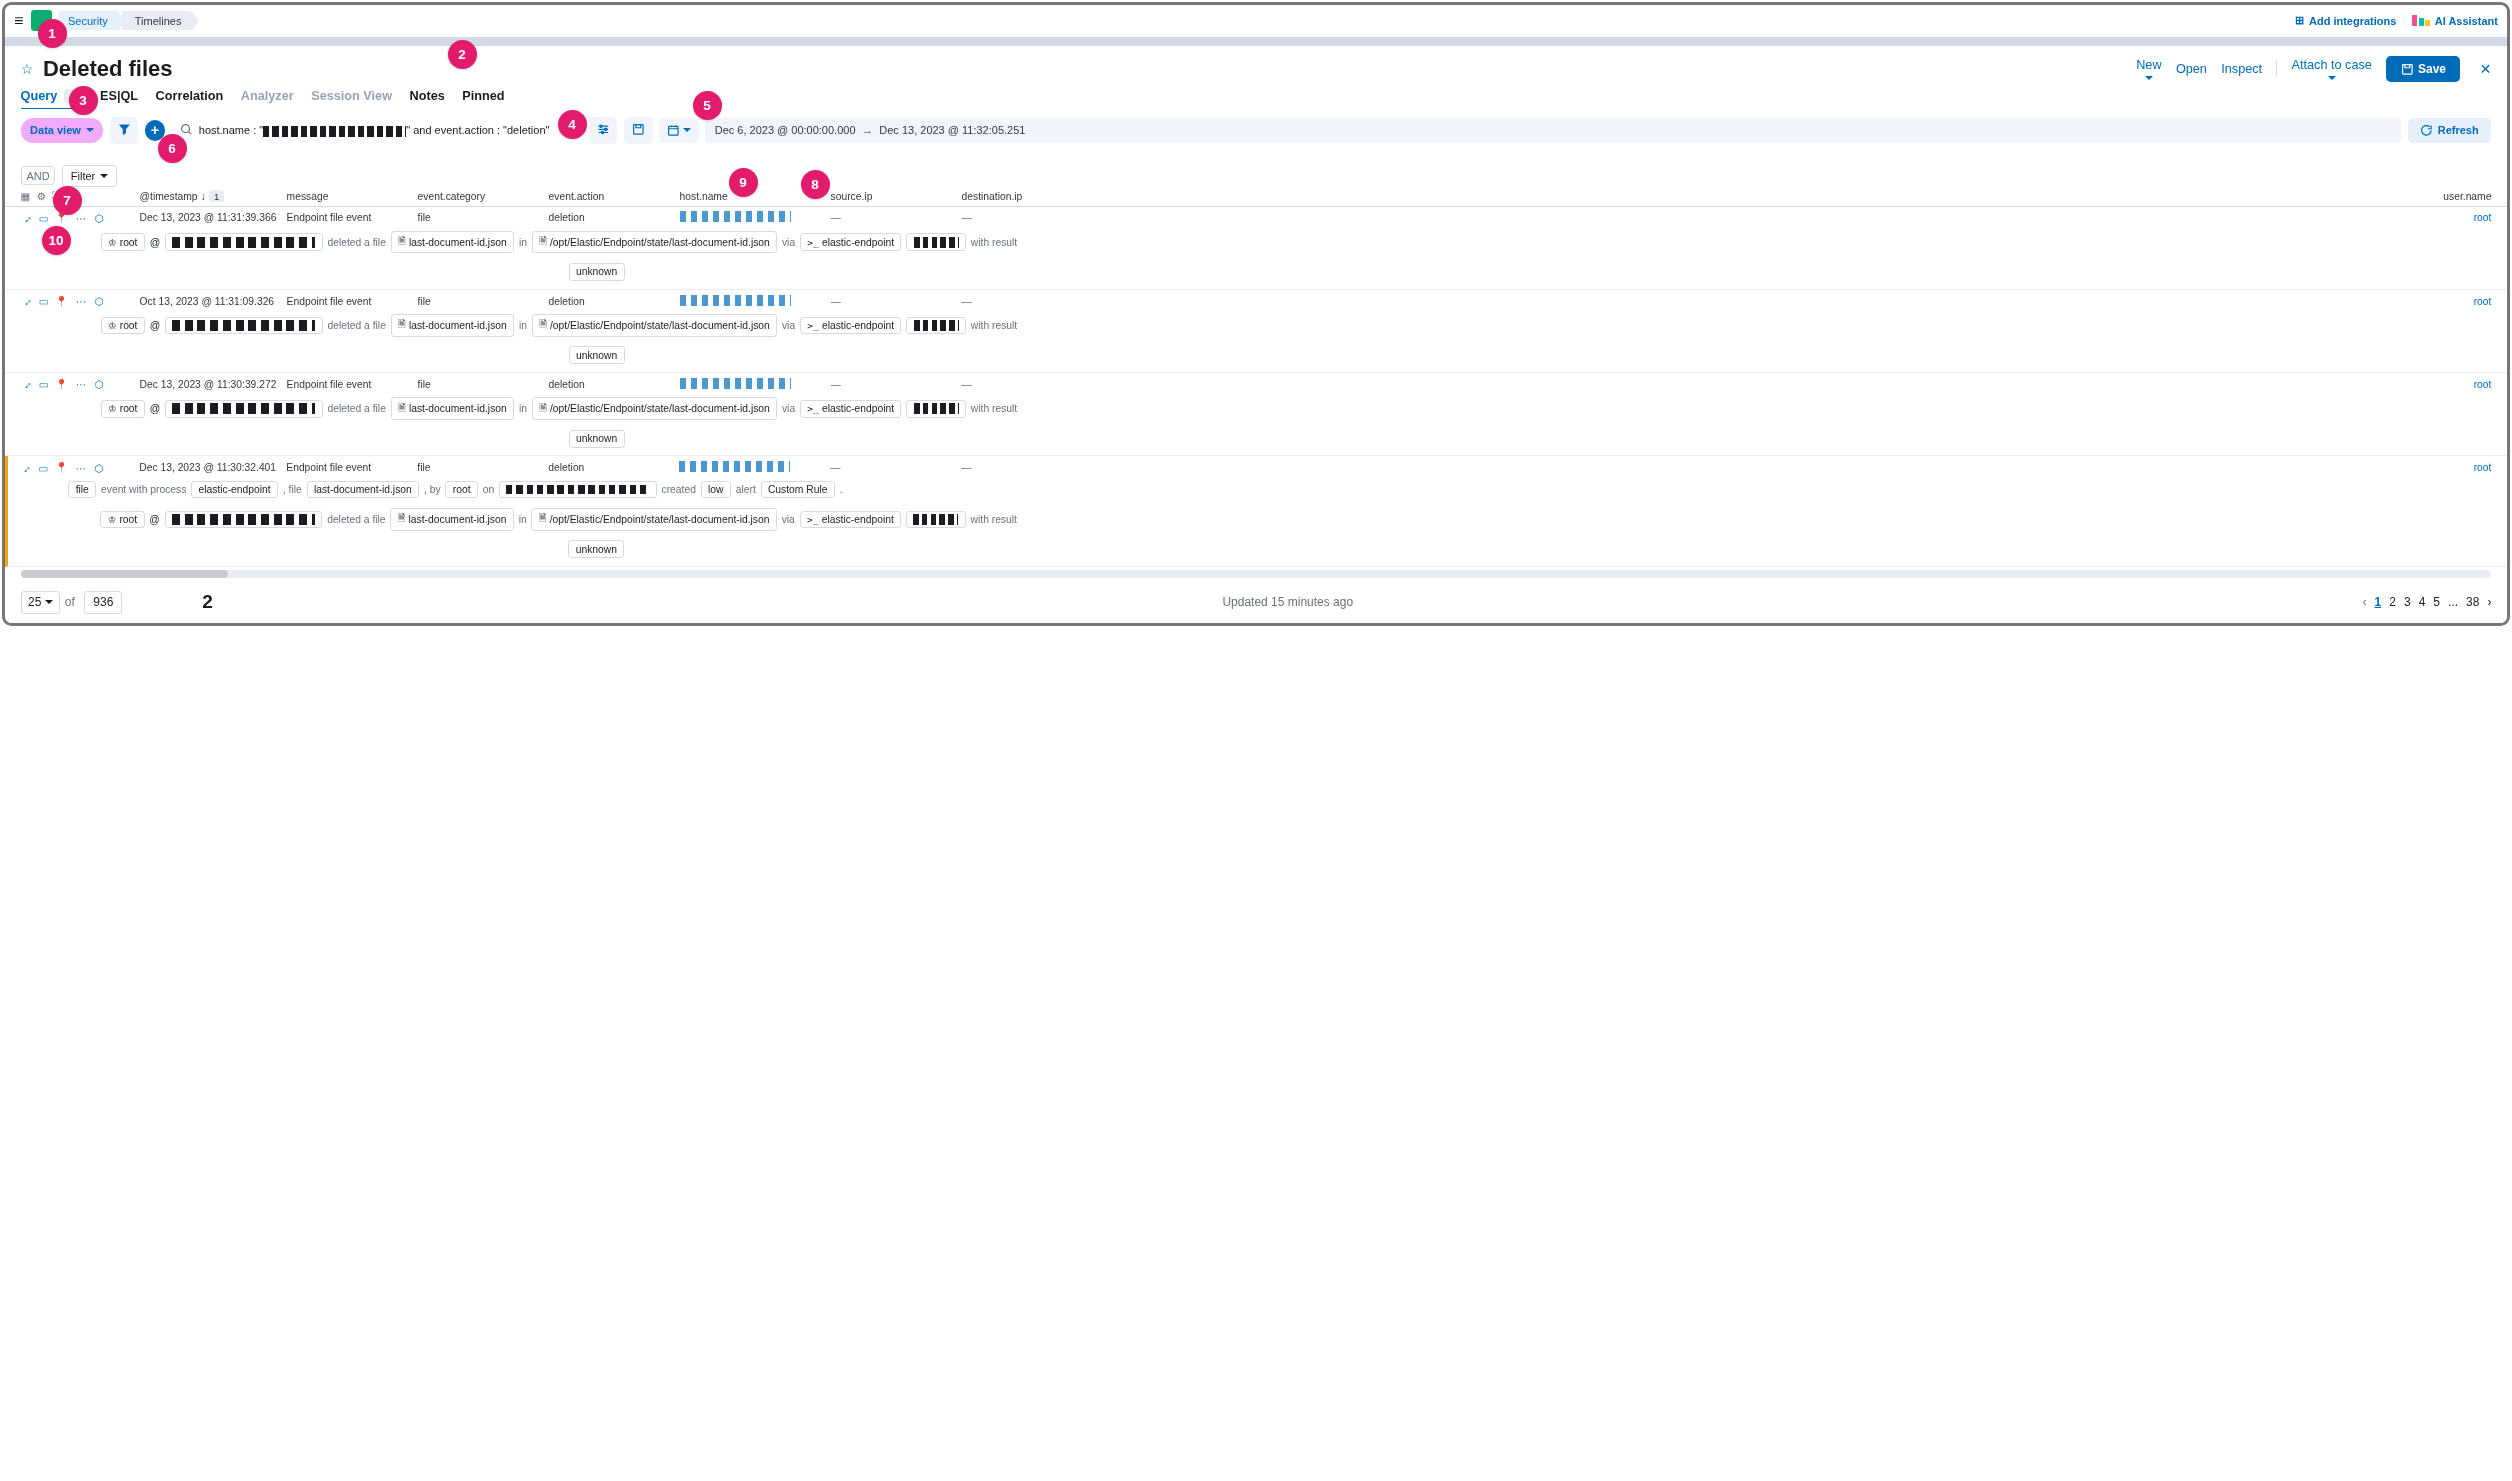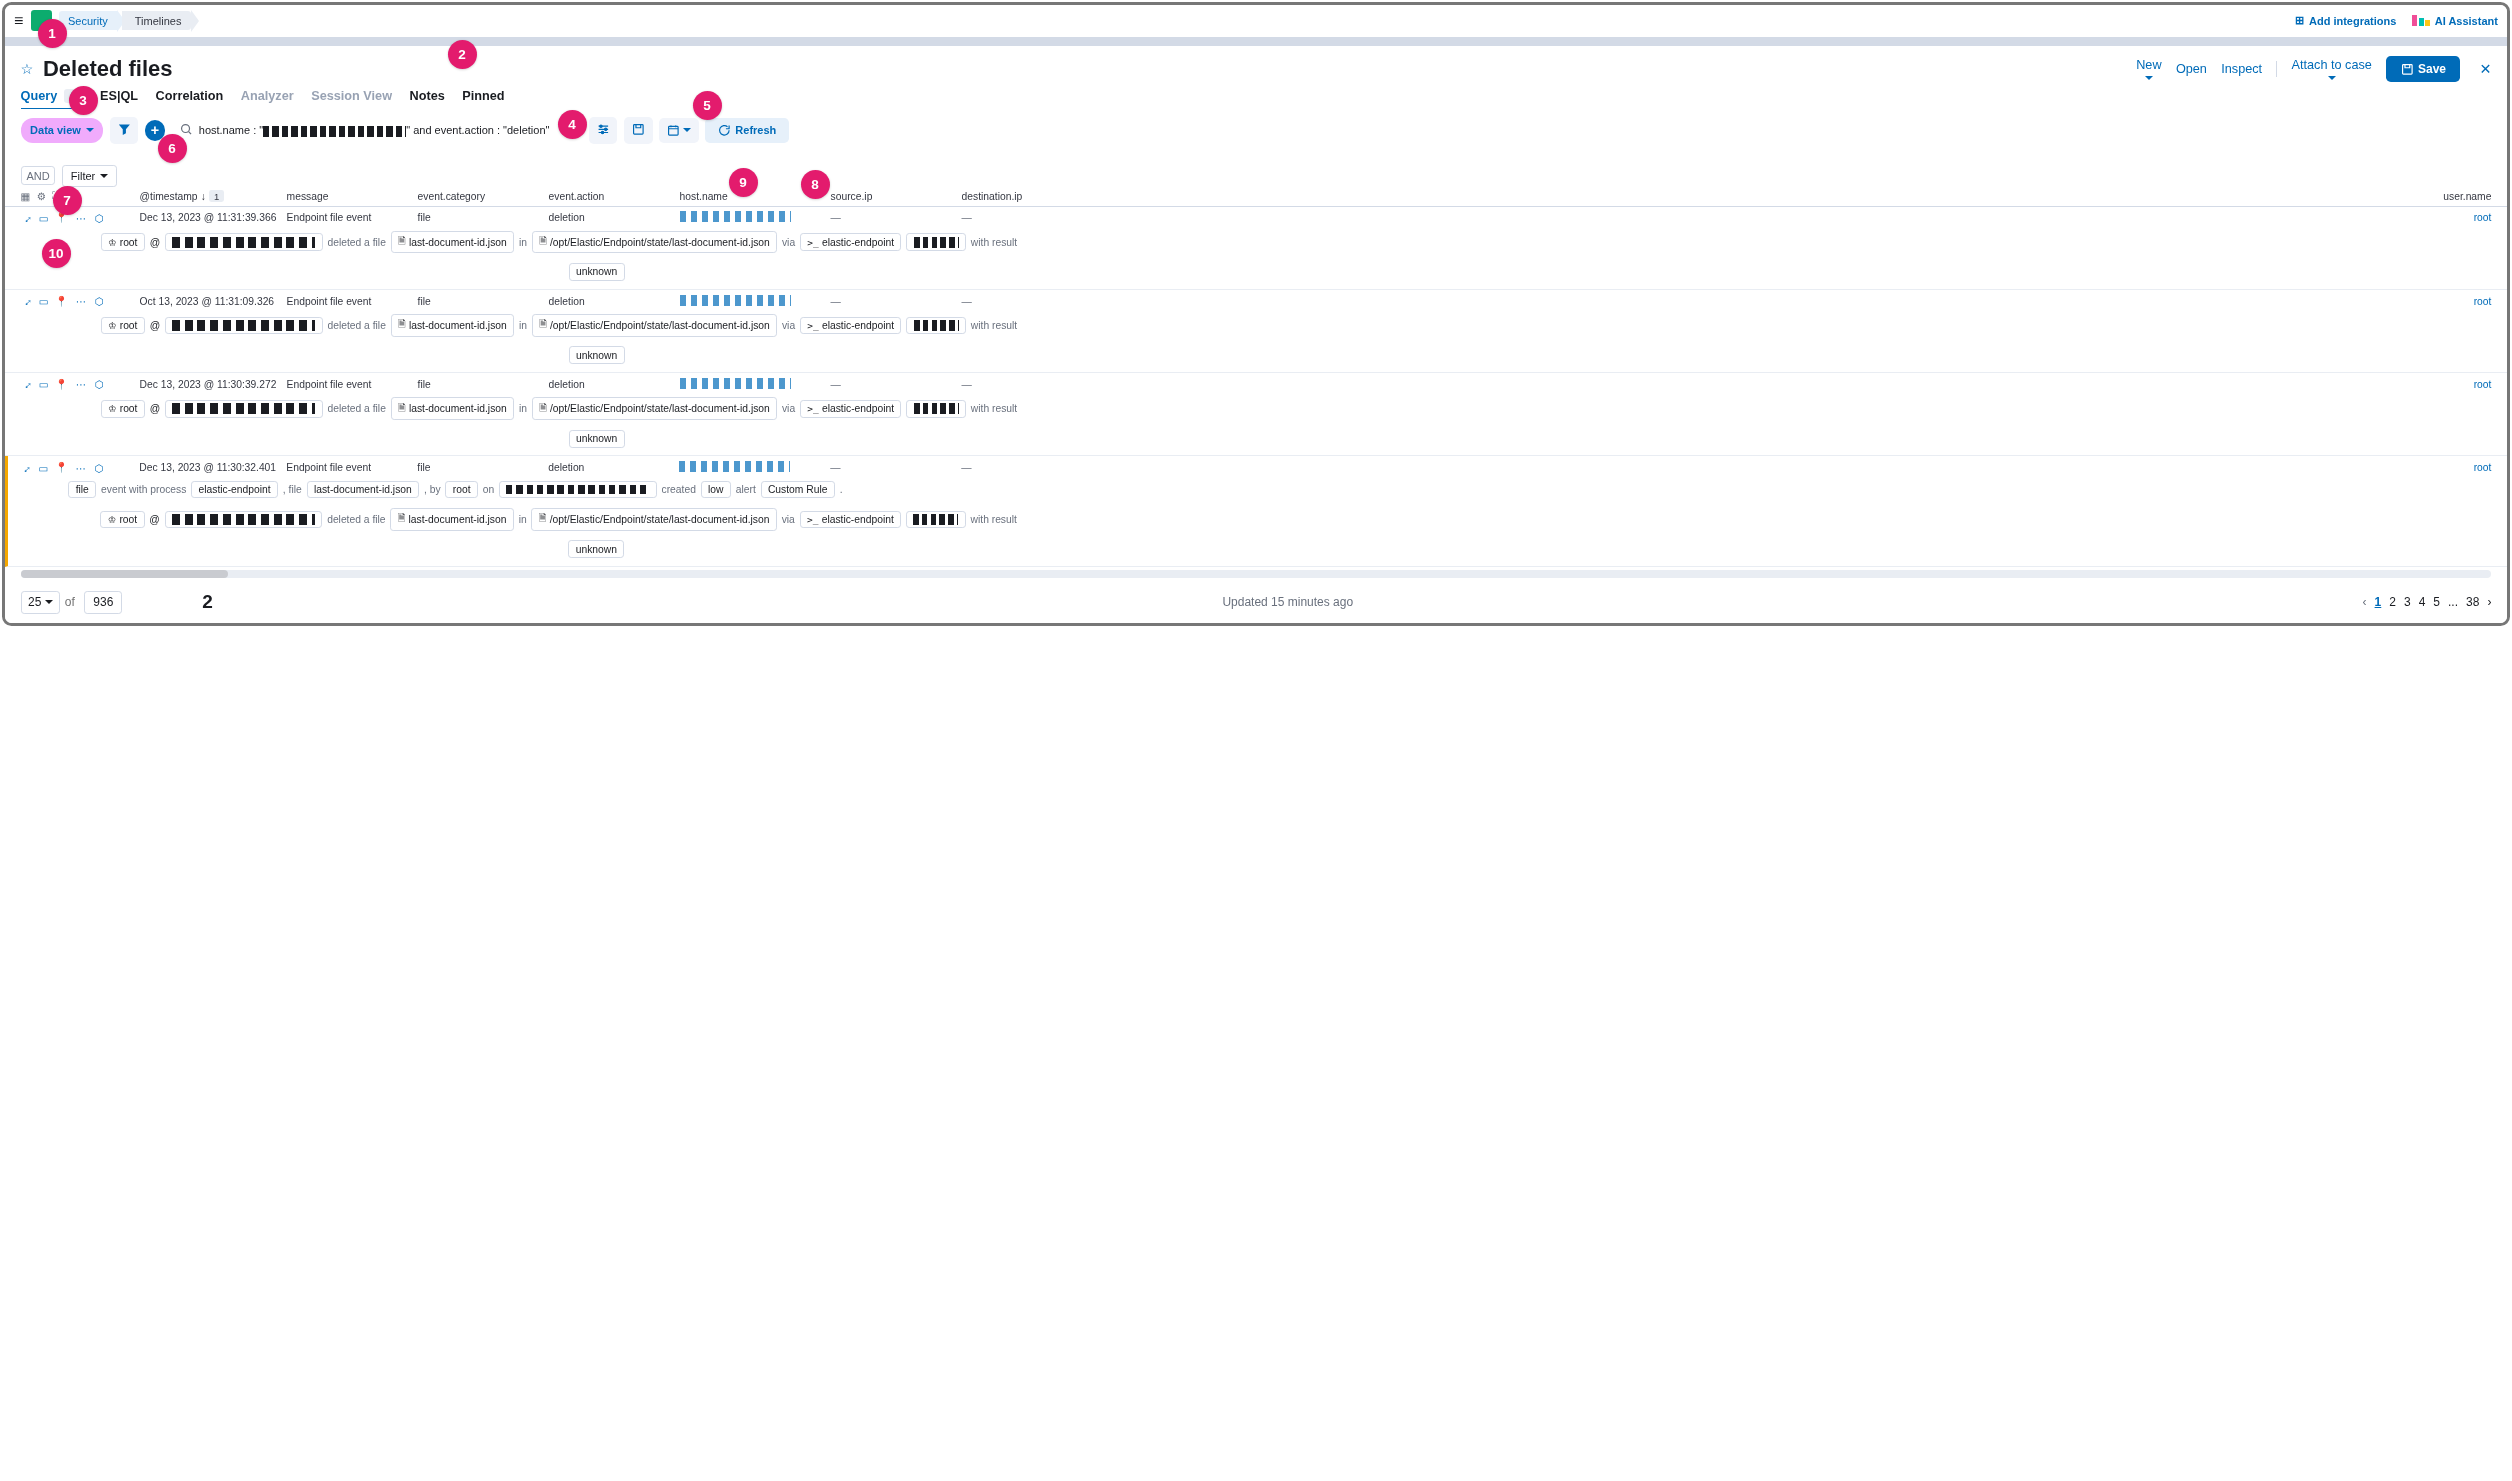--- a/index.html
+++ b/index.html
@@ -225,20 +225,25 @@
             <path d="M5 2v4h6V2"></path>
           </svg>
       </span>
       <span class="small-icon-btn" style="display:flex;align-items:center;gap:3.2px">
         <svg class="svg-icon" viewBox="0 0 16 16" fill="none" stroke="currentColor" stroke-width="1.5">
             <rect x="2" y="3" width="12" height="11" rx="1"></rect>
             <path d="M2 6h12M5 2v2M11 2v2"></path>
           </svg>
         <span class="chevron-down"></span>
       </span>
+      <div class="date-input">
+        <span>Dec 6, 2023 @ 00:00:00.000</span>
+        <span>→</span>
+        <span>Dec 13, 2023 @ 11:32:05.251</span>
+      </div>
       <span class="refresh-btn">
         <svg class="svg-icon" viewBox="0 0 16 16" fill="none" stroke="currentColor" stroke-width="1.5">
             <path d="M14 8a6 6 0 1 1-2-4.5M14 2v4h-4"></path>
           </svg>
         <span>Refresh</span>
       </span>
     </div>
 
     <div class="filter-block rel">
       <div class="callout" style="top:32px; left:48px;">7</div>
@@ -268,21 +273,21 @@
       <div class="col col-msg">message</div>
       <div class="col col-cat">event.category</div>
       <div class="col col-act">event.action</div>
       <div class="col col-host">host.name</div>
       <div class="col col-sip">source.ip</div>
       <div class="col col-dip">destination.ip</div>
       <div class="col col-user">user.name</div>
     </div>
 
     <div class="row rel">
-      <div class="callout" style="top:32px; left:37px;">10</div>
+      <div class="callout" style="top:19px; left:37px;">10</div>
       <div class="row-top">
         <div class="row-actions">
           <span class="expand-diag">↔</span>
           <span>▭</span>
           <span>📍</span>
           <span style="color:#006bb8;letter-spacing:1.6px">⋯</span>
           <span>⬡</span>
         </div>
         <div class="cell-ts">Dec 13, 2023 @ 11:31:39.366</div>
         <div class="cell-msg">Endpoint file event</div>

